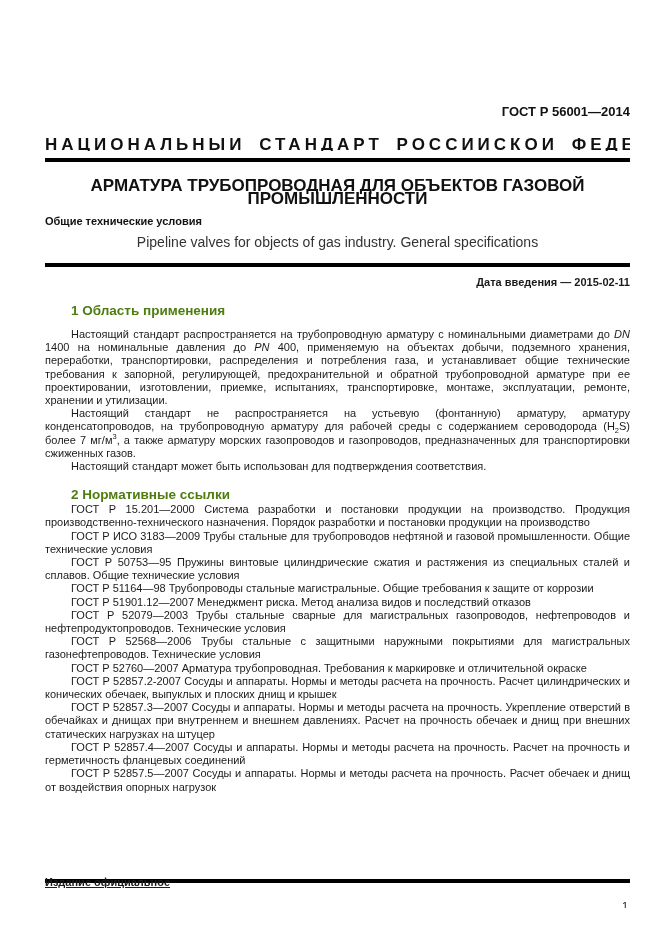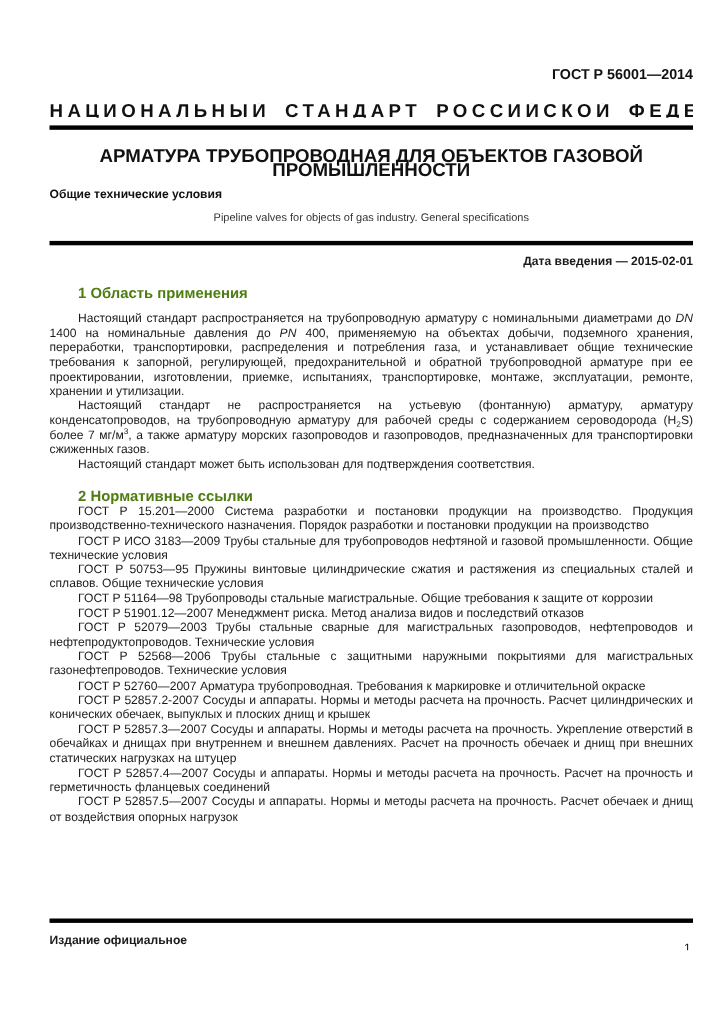--- a/index.html
+++ b/index.html
@@ -4,20 +4,21 @@
 <style>
   html, body { margin: 0; padding: 0; background: #ffffff; }
   .page {
     position: relative;
     width: 661px;
     height: 864px;
     background: #ffffff;
     font-family: "Liberation Sans", sans-serif;
     color: #1b1b1b;
     overflow: hidden;
+    margin-top: 44px;
   }
   .content {
     position: absolute;
     left: 45px;
     top: 0;
     width: 585px;
   }
   .std-code {
     margin-top: 60px;
     text-align: right;
@@ -57,21 +58,21 @@
     margin-top: 10px;
     text-align: left;
     font-weight: bold;
     font-size: 11px;
     line-height: 13px;
     color: #111;
   }
   .title-en {
     margin-top: 9px;
     text-align: center;
-    font-size: 10px;
+    font-size: 14px;
     line-height: 11px;
     color: #333;
   }
   .intro-date {
     margin-top: 9px;
     text-align: right;
     font-weight: bold;
     font-size: 11px;
     line-height: 13px;
   }
@@ -99,24 +100,25 @@
     position: absolute;
     left: 45px;
     width: 585px;
     top: 835px;
     height: 4px;
     background: #000;
   }
   .edition-note {
     position: absolute;
     left: 45px;
-    top: 849px;
+    top: 832px;
     font-weight: bold;
     font-size: 11px;
     line-height: 13px;
+    text-decoration: underline;
   }
   .page-number {
     position: absolute;
     right: 33px;
     top: 856px;
     font-size: 11px;
     line-height: 13px;
   }
 </style>
 </head>
@@ -130,21 +132,21 @@
     <div class="fed-banner">НАЦИОНАЛЬНЫЙ СТАНДАРТ РОССИЙСКОЙ ФЕДЕРАЦИИ</div>
 
     <div class="rule"></div>
 
     <div class="title-main">АРМАТУРА ТРУБОПРОВОДНАЯ ДЛЯ ОБЪЕКТОВ ГАЗОВОЙ ПРОМЫШЛЕННОСТИ</div>
     <div class="title-sub">Общие технические условия</div>
     <div class="title-en">Pipeline valves for objects of gas industry. General specifications</div>
 
     <div class="rule rule2"></div>
 
-    <div class="intro-date">Дата введения — 2015-02-01</div>
+    <div class="intro-date">Дата введения — 2015-02-11</div>
 
     <h2 class="sec-heading">1 Область применения</h2>
 
     <p class="body-p first-p"><span>Настоящий стандарт распространяется на трубопроводную арматуру с номинальными диаметрами до </span><i>DN</i><span> 1400 на номинальные давления до </span><i>PN</i><span> 400, применяемую на объектах добычи, подземного хранения, переработки, транспортировки, распределения и потребления газа, и устанавливает общие технические требования к запорной, регулирующей, предохранительной и обратной трубопроводной арматуре при ее проектировании, изготовлении, приемке, испытаниях, транспортировке, монтаже, эксплуатации, ремонте, хранении и утилизации.</span></p>
     <p class="body-p"><span>Настоящий стандарт не распространяется на устьевую (фонтанную) арматуру, арматуру конденсатопроводов, на трубопроводную арматуру для рабочей среды с содержанием сероводорода (H</span><sub>2</sub><span>S) более 7 мг/м</span><sup>3</sup><span>, а также арматуру морских газопроводов и газопроводов, предназначенных для транспортировки сжиженных газов.</span></p>
     <p class="body-p">Настоящий стандарт может быть использован для подтверждения соответствия.</p>
 
     <h2 class="sec-heading">2 Нормативные ссылки</h2>
 
     <p class="body-p">ГОСТ Р 15.201—2000 Система разработки и постановки продукции на производство. Продукция производственно-технического назначения. Порядок разработки и постановки продукции на производство</p>

